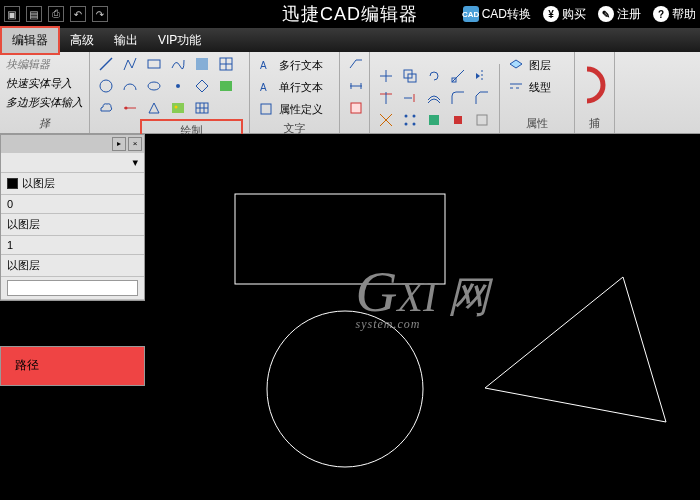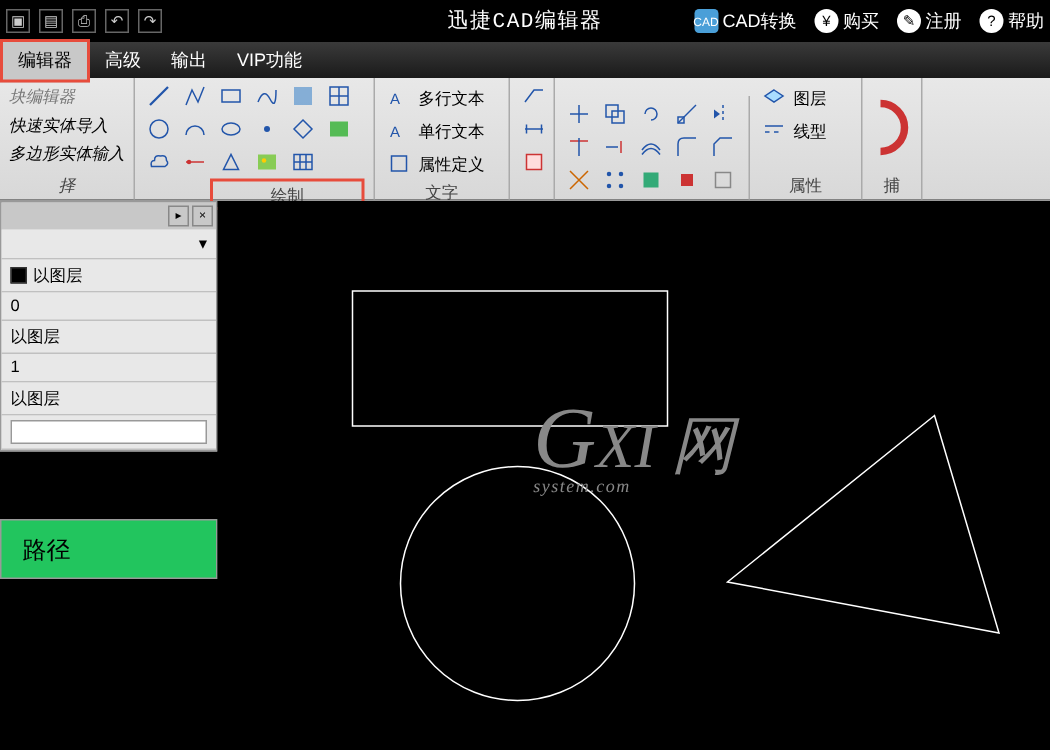--- a/index.html
+++ b/index.html
@@ -1,23 +1,23 @@
 <!DOCTYPE html>
 <html><head>
 <meta charset="utf-8">
 <style>
 * { box-sizing: border-box; margin: 0; padding: 0; }
 body { font-family: "Microsoft YaHei", sans-serif; font-size: 12px; background: #000; width: 700px; height: 500px; overflow: hidden; }
 .titlebar { height: 28px; background: #000; color: #fff; display: flex; align-items: center; justify-content: space-between; padding: 0 4px; }
 .titlebar-left { display: flex; gap: 6px; align-items: center; }
 .titlebar-left .tb-icon { width: 16px; height: 16px; border: 1px solid #666; display: flex; align-items: center; justify-content: center; font-size: 10px; color: #ccc; cursor: pointer; }
-.title-text { position: absolute; left: 50%; transform: translateX(-50%); font-size: 14px; letter-spacing: 1px; font-family: Liberation Mono, monospace; }
+.title-text { position: absolute; left: 50%; transform: translateX(-50%); font-size: 18px; letter-spacing: 1px; }
 .titlebar-right { display: flex; gap: 12px; align-items: center; font-size: 12px; }
 .tb-item { display: flex; align-items: center; gap: 3px; cursor: pointer; }
-.tb-badge { width: 16px; height: 16px; border-radius: 8px; background: #fff; color: #000; display: flex; align-items: center; justify-content: center; font-size: 10px; font-weight: normal; }
+.tb-badge { width: 16px; height: 16px; border-radius: 8px; background: #fff; color: #000; display: flex; align-items: center; justify-content: center; font-size: 10px; font-weight: bold; }
 .tb-badge.blue { background: #4a9fd8; color: #fff; border-radius: 3px; font-size: 8px; }
 .menubar { height: 24px; background: linear-gradient(#3a3a3a,#1a1a1a); display: flex; align-items: center; color: #fff; font-size: 12px; }
 .menu-item { padding: 4px 10px; cursor: pointer; }
 .menu-item.active { background: #c8c8c8; color: #000; border: 2px solid #e74c3c; }
 .ribbon { height: 82px; background: linear-gradient(#e8e8e8,#d8d8d8); display: flex; border-bottom: 1px solid #999; }
 .ribbon-group { border-right: 1px solid #aaa; padding: 3px 6px 2px; display: flex; flex-direction: column; justify-content: space-between; }
 .group-label { text-align: center; font-size: 11px; color: #444; padding-top: 2px; }
 .group-label.hl { border: 2px solid #e74c3c; margin-left: 44px; }
 .quick-group { width: 90px; font-size: 11px; font-style: italic; }
 .quick-group .qrow { padding: 2px 0; cursor: pointer; }
@@ -36,21 +36,21 @@
 .side-header { height: 18px; background: #c8c8c8; display: flex; align-items: center; justify-content: flex-end; }
 .side-btn { width: 14px; height: 14px; border: 1px solid #888; margin-right: 2px; font-size: 8px; text-align: center; line-height: 12px; cursor: pointer; }
 .side-row { padding: 3px 6px; border-bottom: 1px solid #c0c0c0; font-size: 11px; background: #e8e8e8; display: flex; align-items: center; gap: 4px; }
 .side-row input[type=text] { width: 100%; border: 1px solid #999; font-size: 11px; padding: 1px; }
 .side-row.dropdown { justify-content: flex-end; }
 .canvas-area { position: absolute; top: 134px; left: 145px; right: 0; bottom: 0; background: #000; }
 .wm { position: absolute; left: 50%; top: 44%; transform: translate(-50%,-50%); color: #888; font-style: italic; }
 .wm .big { font-size: 42px; font-family: Georgia, serif; }
 .wm .big .g { font-size: 58px; }
 .wm .small { font-size: 12px; font-family: Georgia, serif; letter-spacing: 1px; margin-top: -8px; }
-.path-panel { position: absolute; top: 346px; left: 0; width: 145px; height: 40px; background: #22c55e; border: 1px solid #999; padding: 10px 14px; font-size: 16px; }
+.path-panel { position: absolute; top: 346px; left: 0; width: 145px; height: 40px; background: #ef4444; border: 1px solid #999; padding: 10px 14px; font-size: 12px; }
 .chk { width: 11px; height: 11px; border: 1px solid #333; background: #000; display: inline-block; }
 </style>
 </head>
 <body>
 
 <div class="titlebar">
   <div class="titlebar-left">
     <div class="tb-icon">▣</div>
     <div class="tb-icon">▤</div>
     <div class="tb-icon">⎙</div>

